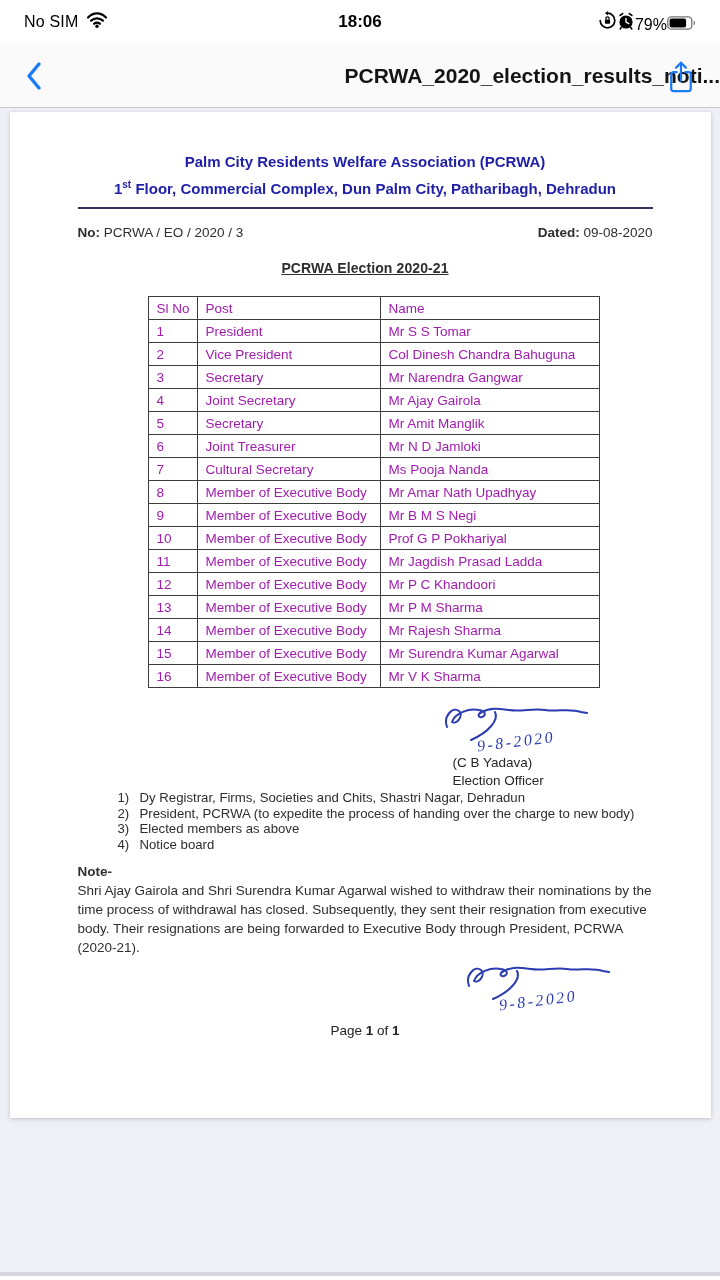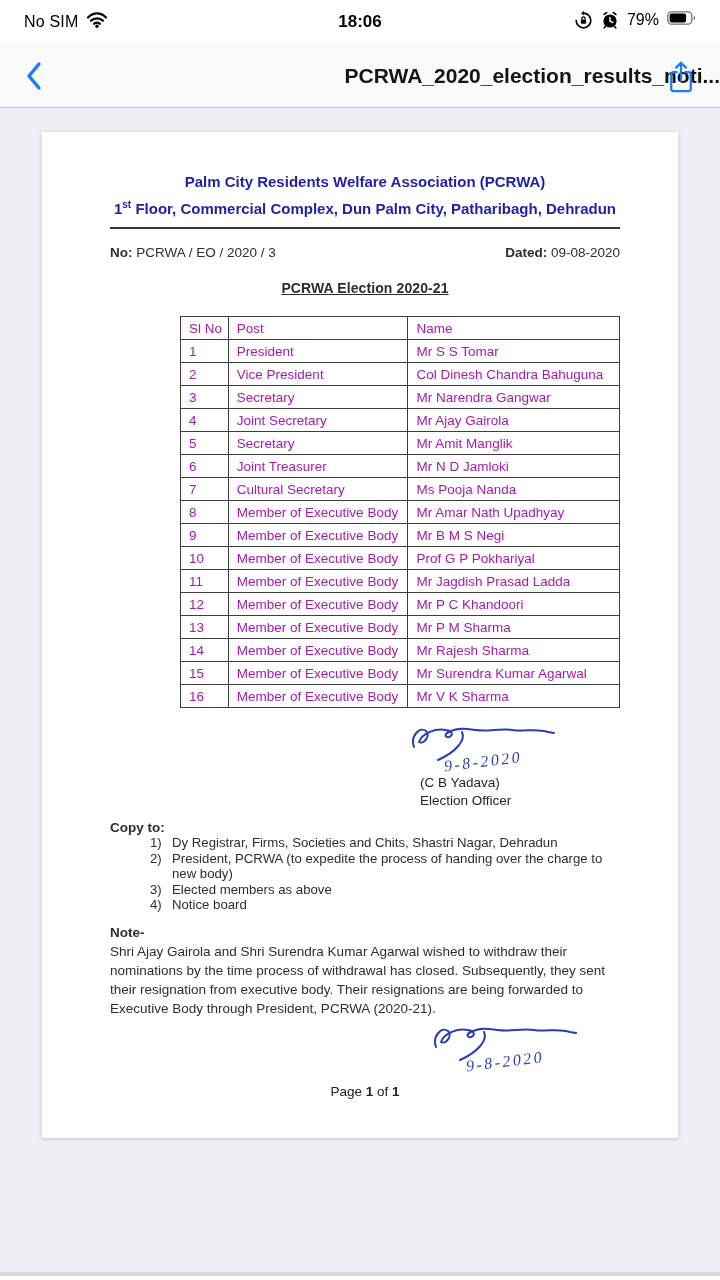--- a/index.html
+++ b/index.html
@@ -6,38 +6,38 @@
   html,body { width:720px; height:1280px; overflow:hidden; background:#fff;
     font-family:"Liberation Sans", sans-serif; -webkit-font-smoothing:antialiased; }
 
   
   .status-bar { height:44px; background:#fff; position:relative;
     display:flex; align-items:center; padding:4px 24px; color:#000; }
   .sb-left { display:flex; align-items:center; gap:7px; }
   .sb-carrier { font-size:16px; font-weight:400; letter-spacing:.2px; }
   .sb-time { position:absolute; left:0; right:0; text-align:center;
     font-size:17px; font-weight:600; }
-  .sb-right { margin-left:auto; display:flex; align-items:flex-start; gap:8px; z-index:2; }
+  .sb-right { margin-left:auto; display:flex; align-items:flex-end; z-index:2; }
   .sb-percent { font-size:16px; font-weight:500; }
 
   
   .nav-bar { height:64px; background:#fafafa; border-bottom:1px solid #c8c8cc;
     position:relative; display:flex; align-items:center; justify-content:flex-end; }
   .nav-title { font-size:21px; font-weight:600; color:#141414; max-width:520px;
     white-space:nowrap; overflow:hidden; }
   .nav-back { position:absolute; left:18px; top:14px; width:30px; height:36px;
     display:flex; align-items:center; justify-content:center; cursor:pointer; }
   .nav-share { position:absolute; right:22px; top:14px; width:34px; height:38px;
     display:flex; align-items:center; justify-content:center; cursor:pointer; }
 
   
   .viewer { height:1168px; background:#eef0f5; overflow:hidden; position:relative; }
   .bottom-strip { position:absolute; left:0; right:0; bottom:0; height:4px; background:#d7d7dd; }
 
-  .page { width:636px; height:1006px; margin:24px auto 0 auto; background:#fff;
+  .page { width:701px; height:1006px; margin:4px auto 0 auto; background:#fff;
     box-shadow:0 1px 4px rgba(60,60,80,.25); padding:38px 58px 17px 68px;
     color:#2e2e2e; font-size:13.5px; }
 
   .doc-header { text-align:center; color:#1f1fa8; font-weight:700;
     font-size:15px; line-height:23px; }
   .doc-header sup { font-size:10px; }
   .header-rule { border:none; border-top:2.5px solid #32325c; margin-top:7px; }
 
   .ref-row { display:flex; justify-content:space-between; margin-top:16px; }
   .bold { font-weight:700; }
@@ -242,21 +242,20 @@
         <g fill="none" stroke="#2b3db0" stroke-width="2" stroke-linecap="round">
           <path d="M8 27 C4 16 14 6 20 11 C25 15 18 25 13 22 C16 13 30 8 40 10 C46 11 48 15 43 17 C39 18 38 14 43 12 C52 7 62 9 70 10 C82 12 94 8 106 10 C118 12 130 8 142 12 L148 13"></path>
           <path d="M32 40 C50 32 60 20 56 12"></path>
         </g>
         <text x="38" y="47" transform="rotate(-7 75 44)" font-size="16" font-style="italic" letter-spacing="2.5" fill="#2b3db0" font-family="Liberation Serif, serif">9-8-2020</text>
       </svg>
       <div class="sign-name">(C B Yadava)</div>
       <div class="sign-desig">Election Officer</div>
     </div>
 
-    <div class="copy-label">Copy to:</div>
     <div id="copy-to-list">
         <div class="copy-item">
           <span class="copy-num">1)</span>
           <span>Dy Registrar, Firms, Societies and Chits, Shastri Nagar, Dehradun</span>
         </div>
         <div class="copy-item">
           <span class="copy-num">2)</span>
           <span>President, PCRWA (to expedite the process of handing over the charge to new body)</span>
         </div>
         <div class="copy-item">

